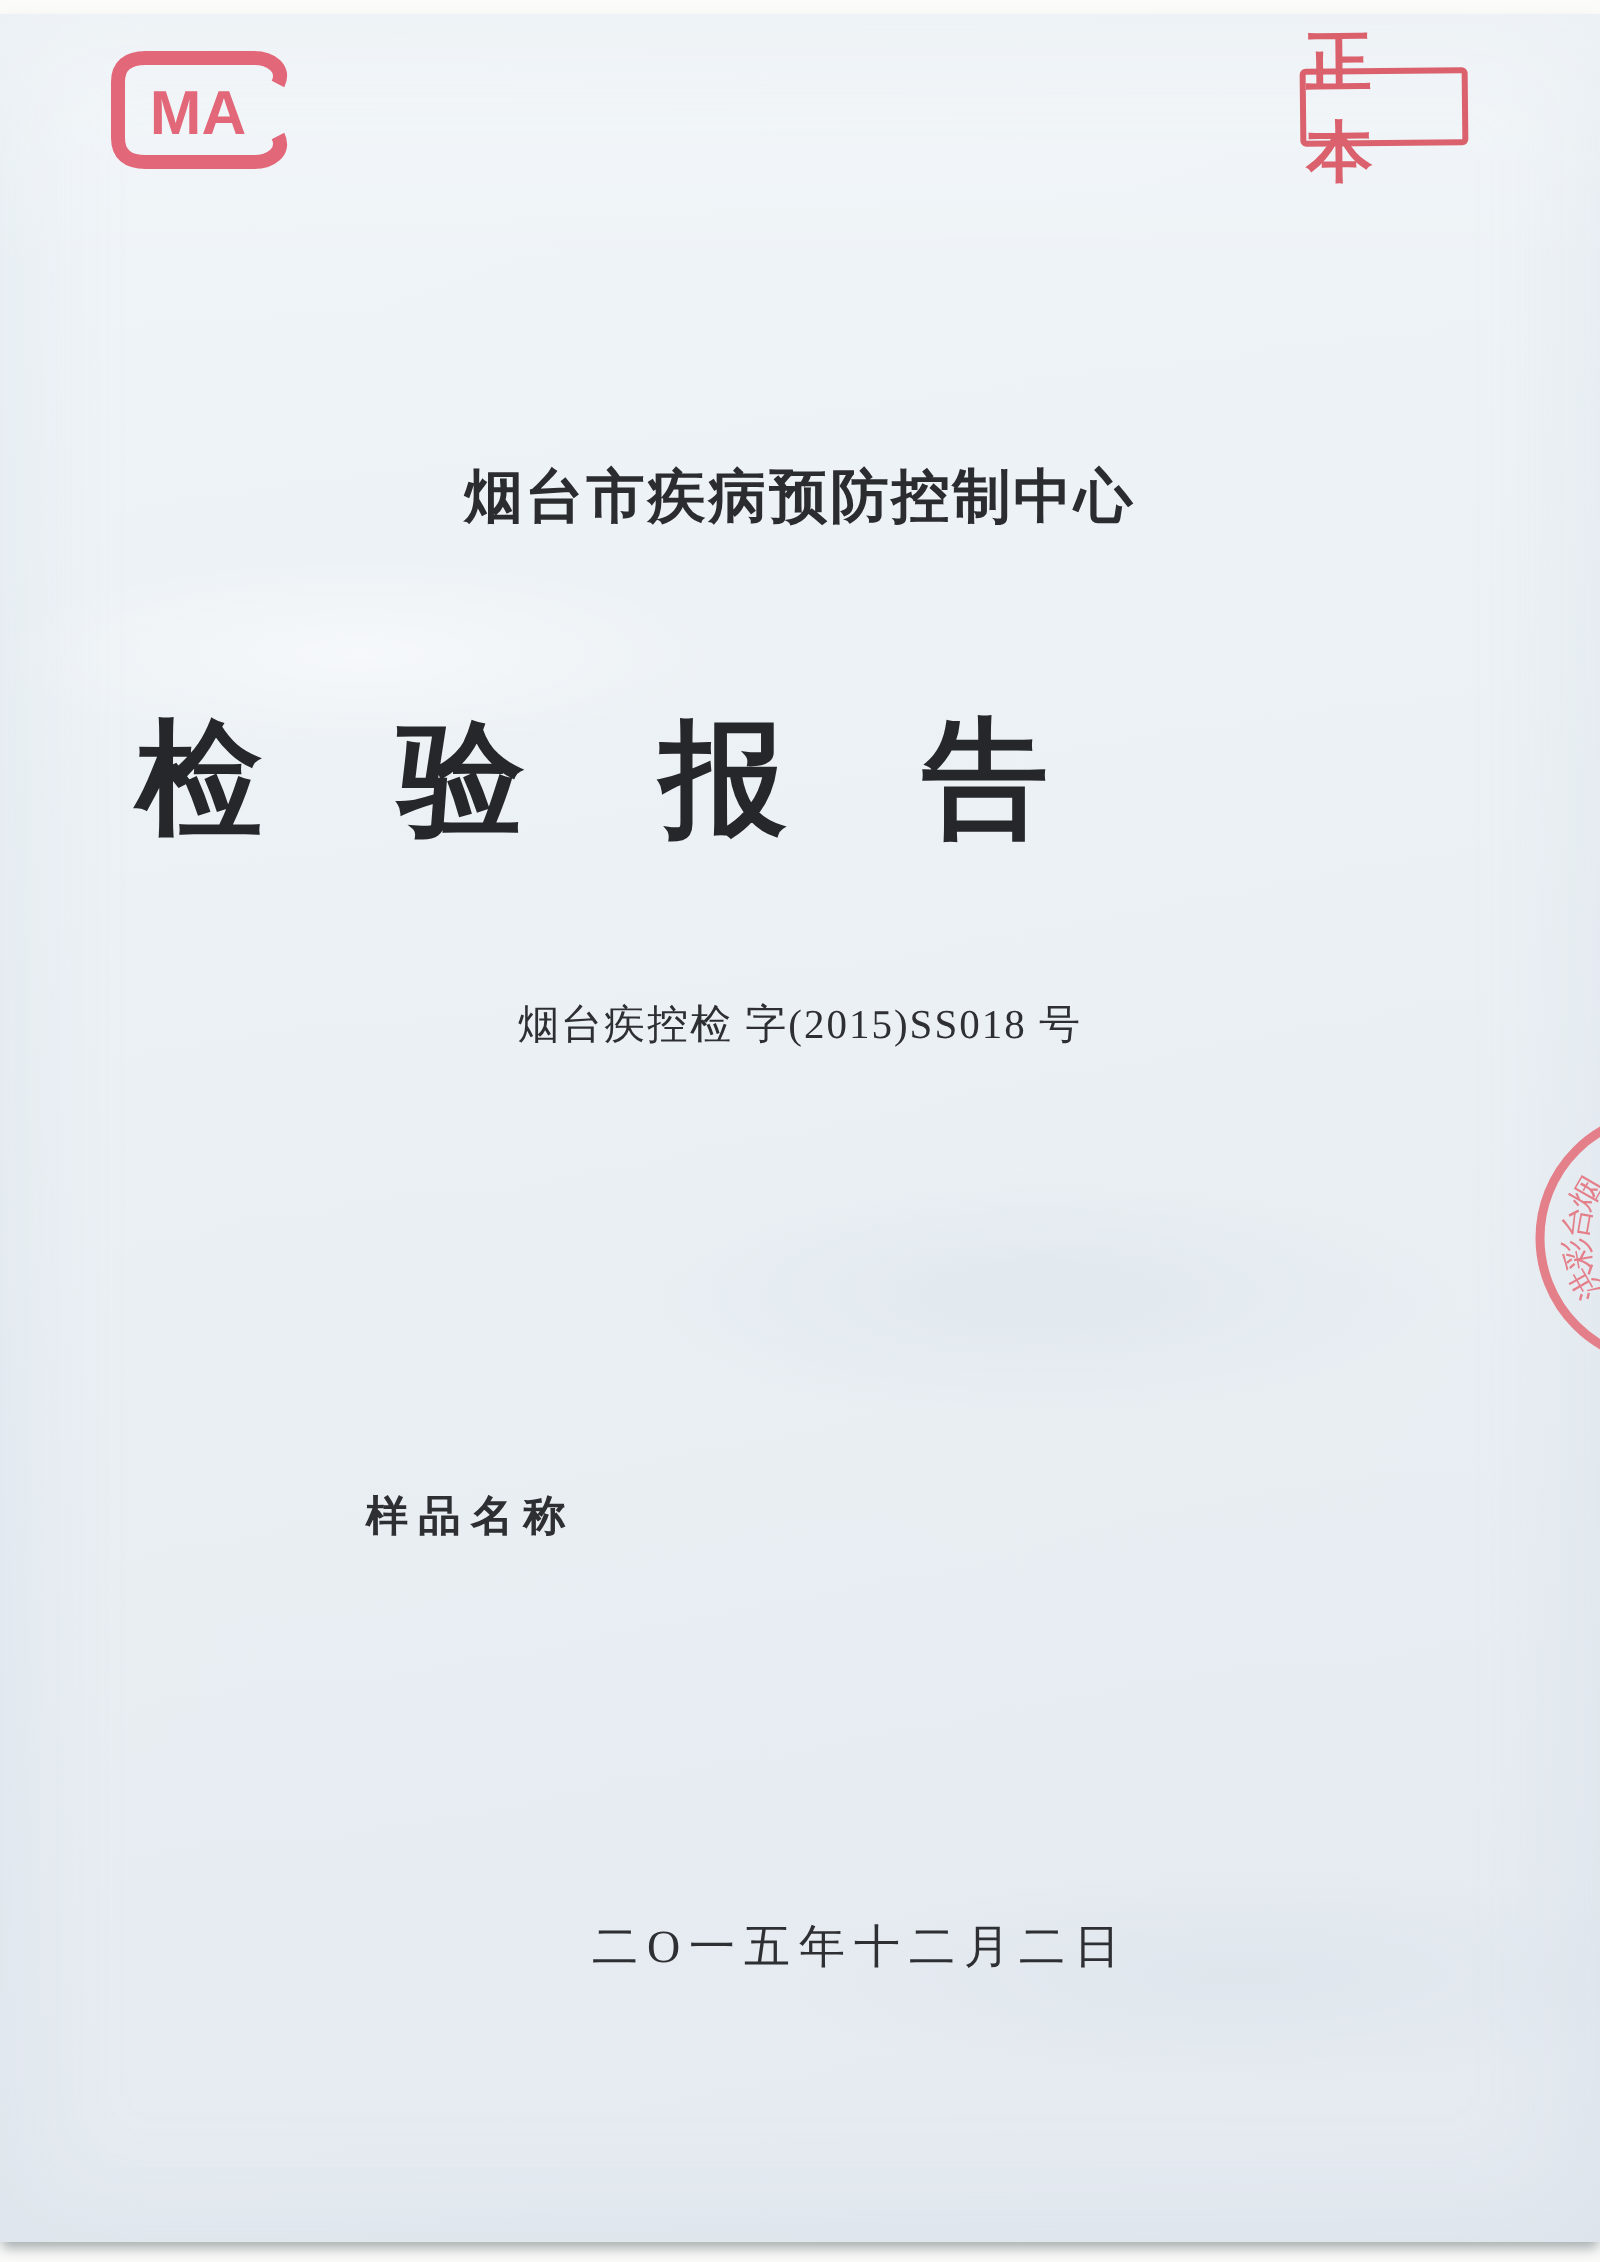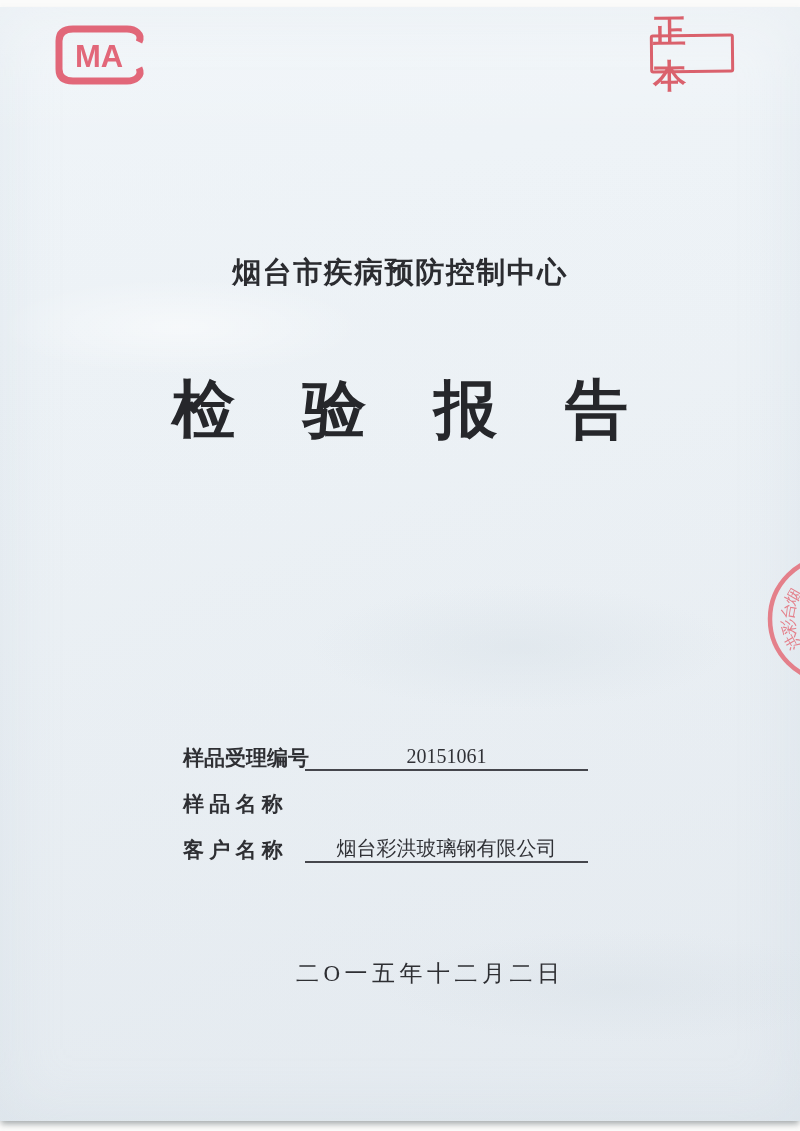--- a/index.html
+++ b/index.html
@@ -36,24 +36,24 @@
     border:3.5px solid #d8525e;border-radius:3px;
     display:flex;align-items:center;justify-content:center;
     color:#d8525e;font-size:33px;font-weight:600;
     transform:rotate(-0.6deg);opacity:0.9;
   }
   .copy-stamp span{letter-spacing:14px;margin-right:-14px;}
 
   
   .org-title{
     position:absolute;top:222px;left:0;width:100%;text-align:center;
-    font-size:29px;font-weight:600;color:#2b2c30;letter-spacing:1.5px;margin-top:24px;
+    font-size:29px;font-weight:600;color:#2b2c30;letter-spacing:1.5px;
   }
   .report-title{
-    position:absolute;top:360px;left:0;width:100%;text-align:center;
+    position:absolute;top:340px;left:0;width:100%;text-align:left;
     font-size:63px;font-weight:700;color:#26272b;
     letter-spacing:1.08em;text-indent:1.08em;white-space:nowrap;
   }
   .doc-number{
     position:absolute;top:491px;left:0;width:100%;text-align:center;
     font-size:20.5px;color:#2e2f33;letter-spacing:1px;
   }
 
   
   .seal{position:absolute;right:0;top:520px;width:100px;height:200px;}
@@ -87,40 +87,33 @@
   </svg>
 
   <div class="copy-stamp">
     <span>正本</span>
   </div>
 
   <div class="org-title">烟台市疾病预防控制中心</div>
 
   <div class="report-title">检验报告</div>
 
+  <div class="doc-number">烟台疾控检 字(2015)SS018 号</div>
 
   <svg class="seal" viewBox="0 0 100 200" xmlns="http://www.w3.org/2000/svg" opacity="0.78">
     <circle cx="132" cy="92" r="62" fill="none" stroke="#e4626e" stroke-width="4.5"></circle>
     <g fill="#e4626e" font-size="16" text-anchor="middle" font-family="Liberation Serif, serif">
       <text x="93" y="75" transform="rotate(-60 93 69.5)">烟</text>
       <text x="88" y="90" transform="rotate(-80 88 84)">台</text>
       <text x="88" y="106" transform="rotate(-100 88 100)">彩</text>
       <text x="93" y="120" transform="rotate(-120 93 114.5)">洪</text>
     </g>
   </svg>
 
   <div class="fields">
     <div class="field-row">
-      <span class="field-label">样品受理编号</span>
-      <span class="field-value">20151061</span>
-    </div>
-    <div class="field-row">
       <span class="field-label">样 品 名 称</span>
-    </div>
-    <div class="field-row">
-      <span class="field-label">客 户 名 称</span>
-      <span class="field-value">烟台彩洪玻璃钢有限公司</span>
     </div>
   </div>
 
   <div class="report-date">二O一五年十二月二日</div>
 
 </div>
 
 </body></html>

